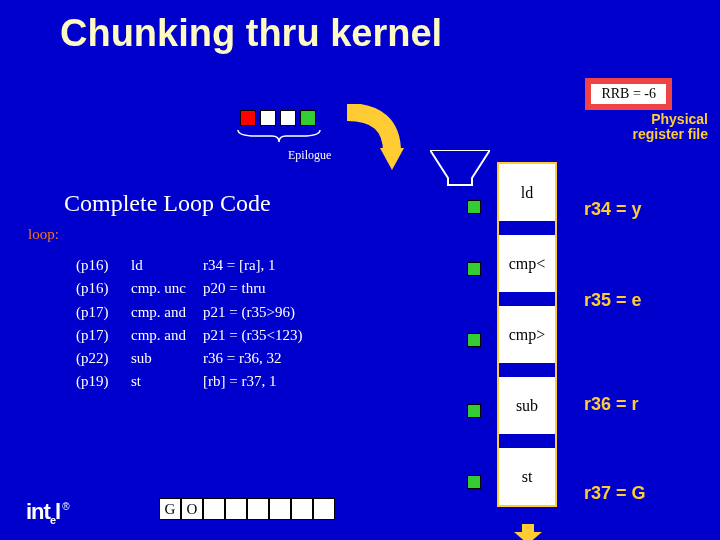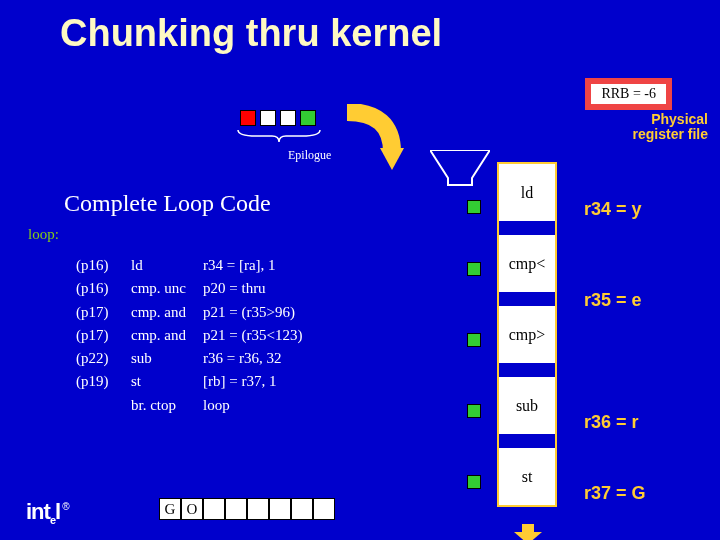--- a/index.html
+++ b/index.html
@@ -55,21 +55,21 @@
     color: #fff;
     font-size: 24px;
     font-weight: normal;
     font-family: "Times New Roman", serif;
     margin-top: 8px;
   }
   .loop-label {
     position: absolute;
     top: 226px;
     left: 28px;
-    color: #84cc16;
+    color: #f97316;
     font-size: 15px;
     font-family: "Times New Roman", serif;
     text-align: right;
   }
   .code-block {
     position: absolute;
     top: 254px;
     left: 28px;
     color: #fff;
     font-size: 15px;
@@ -261,43 +261,38 @@
     </div>
   <div class="code-row">
       <span class="col-pred">(p22)</span>
       <span class="col-op">sub</span>
       <span class="col-args">r36 = r36, 32</span>
     </div>
   <div class="code-row">
       <span class="col-pred">(p19)</span>
       <span class="col-op">st</span>
       <span class="col-args">[rb] = r37, 1</span>
-    </div>
-  <div class="code-row">
-      <span class="col-pred"></span>
-      <span class="col-op">br. ctop</span>
-      <span class="col-args">loop</span>
     </div>
 </div>
 
 <div class="prf-col">
   <div class="stage">ld</div>
   <div class="gap"></div>
   <div class="stage">cmp&lt;</div>
   <div class="gap"></div>
   <div class="stage">cmp&gt;</div>
   <div class="gap"></div>
   <div class="stage">sub</div>
   <div class="gap"></div>
   <div class="stage">st</div>
 </div>
 
 <div class="reg-label" style="top:199px">r34 = y</div>
 <div class="reg-label" style="top:290px">r35 = e</div>
-<div class="reg-label" style="top:412px">r36 = r</div>
+<div class="reg-label" style="top:394px">r36 = r</div>
 <div class="reg-label" style="top:483px">r37 = G</div>
 
 <div class="gsq" style="top:200px; left:467px"></div>
 <div class="gsq" style="top:262px; left:467px"></div>
 <div class="gsq" style="top:333px; left:467px"></div>
 <div class="gsq" style="top:404px; left:467px"></div>
 <div class="gsq" style="top:475px; left:467px"></div>
 
 <div class="out-arrow">
   <svg width="28" height="22">

